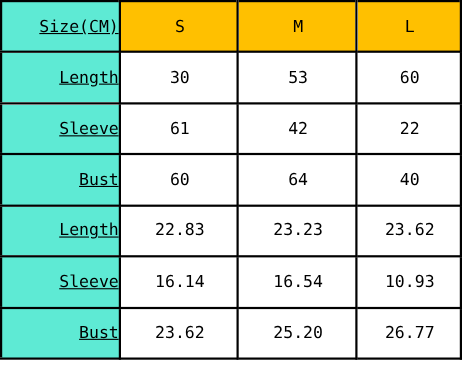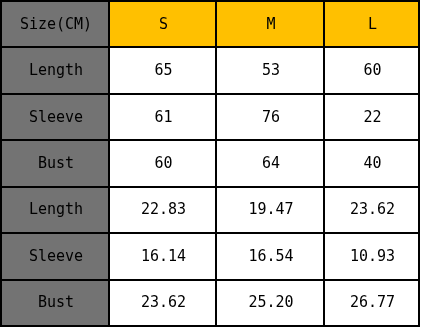--- a/index.html
+++ b/index.html
@@ -31,21 +31,21 @@
     padding: 0 0 0 2px;
     border-right: 2px solid #000000;
     border-bottom: 2px solid #000000;
     font-size: 15px;
     line-height: 1;
     color: #000000;
     white-space: nowrap;
     overflow: hidden;
   }
   
-  .cell-label  { background: #737373; text-align: center;   }
+  .cell-label  { background: #5eead4; text-align: right; text-decoration: underline;   }
   .cell-header { background: #ffc000; text-align: center; padding-left: 0; }
   .cell-value  { background: #ffffff; text-align: center; padding-left: 0; }
 </style>
 </head>
 <body>
 
 <table id="size-chart">
   <colgroup>
     <col class="c-label">
       <col class="c-s">
@@ -55,41 +55,41 @@
   <tbody>
 
     <tr>
       <td class="cell-label">Size(CM)</td>
       <td class="cell-header">S</td>
       <td class="cell-header">M</td>
       <td class="cell-header">L</td>
     </tr>
     <tr>
       <td class="cell-label">Length</td>
-      <td class="cell-value">65</td>
+      <td class="cell-value">30</td>
       <td class="cell-value">53</td>
       <td class="cell-value">60</td>
     </tr>
     <tr>
       <td class="cell-label">Sleeve</td>
       <td class="cell-value">61</td>
-      <td class="cell-value">76</td>
+      <td class="cell-value">42</td>
       <td class="cell-value">22</td>
     </tr>
     <tr>
       <td class="cell-label">Bust</td>
       <td class="cell-value">60</td>
       <td class="cell-value">64</td>
       <td class="cell-value">40</td>
     </tr>
 
     <tr>
       <td class="cell-label">Length</td>
       <td class="cell-value">22.83</td>
-      <td class="cell-value">19.47</td>
+      <td class="cell-value">23.23</td>
       <td class="cell-value">23.62</td>
     </tr>
     <tr>
       <td class="cell-label">Sleeve</td>
       <td class="cell-value">16.14</td>
       <td class="cell-value">16.54</td>
       <td class="cell-value">10.93</td>
     </tr>
     <tr>
       <td class="cell-label">Bust</td>

